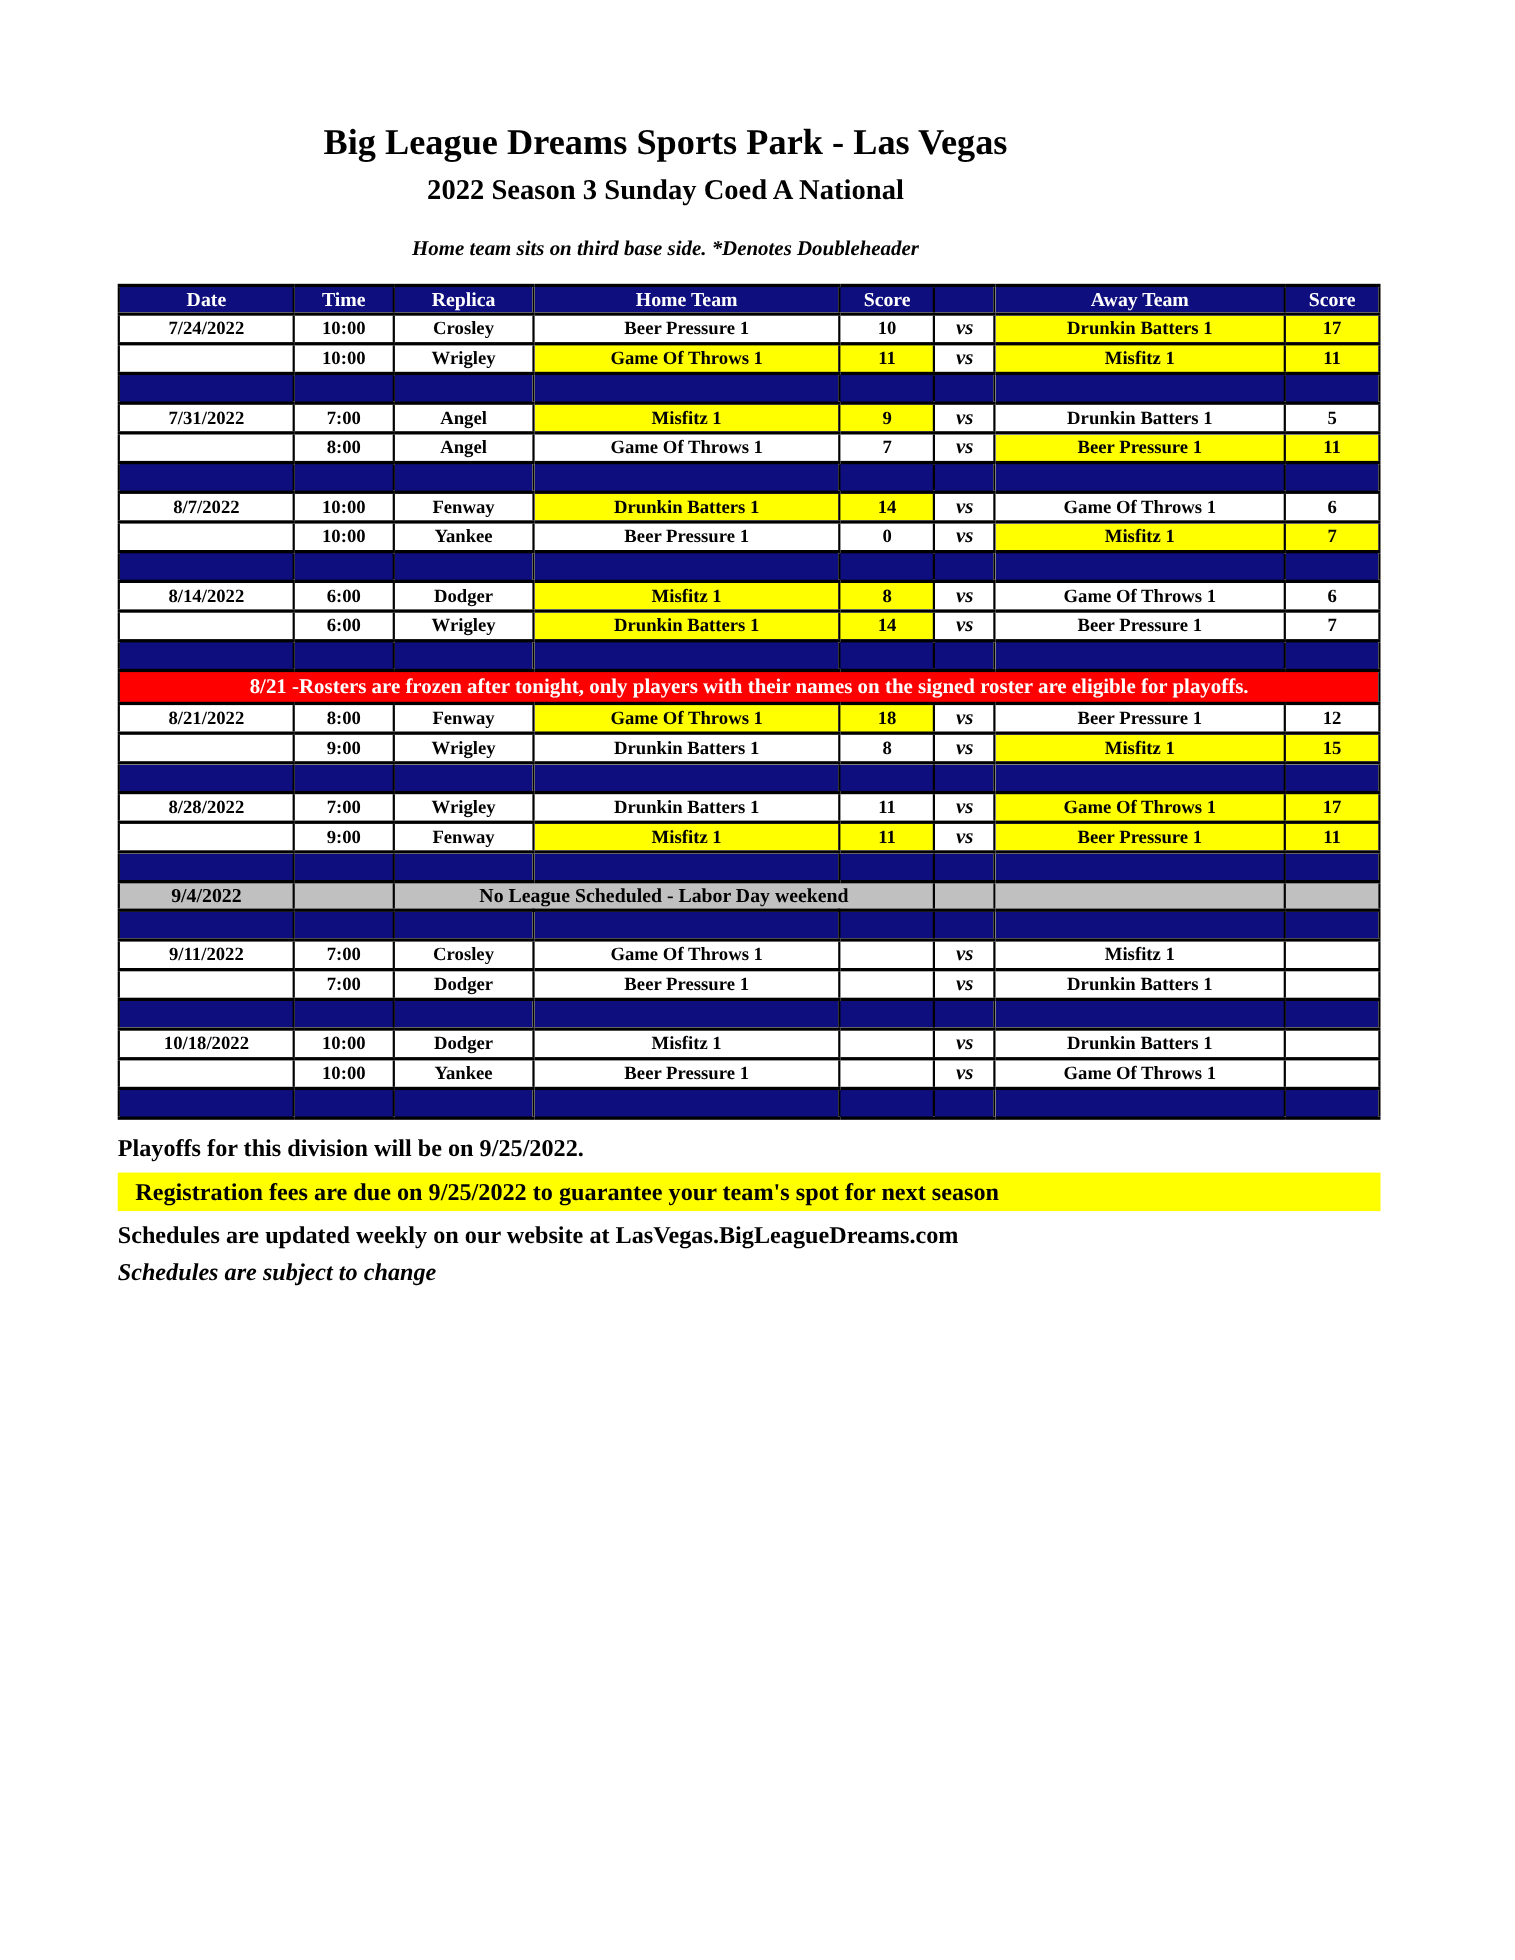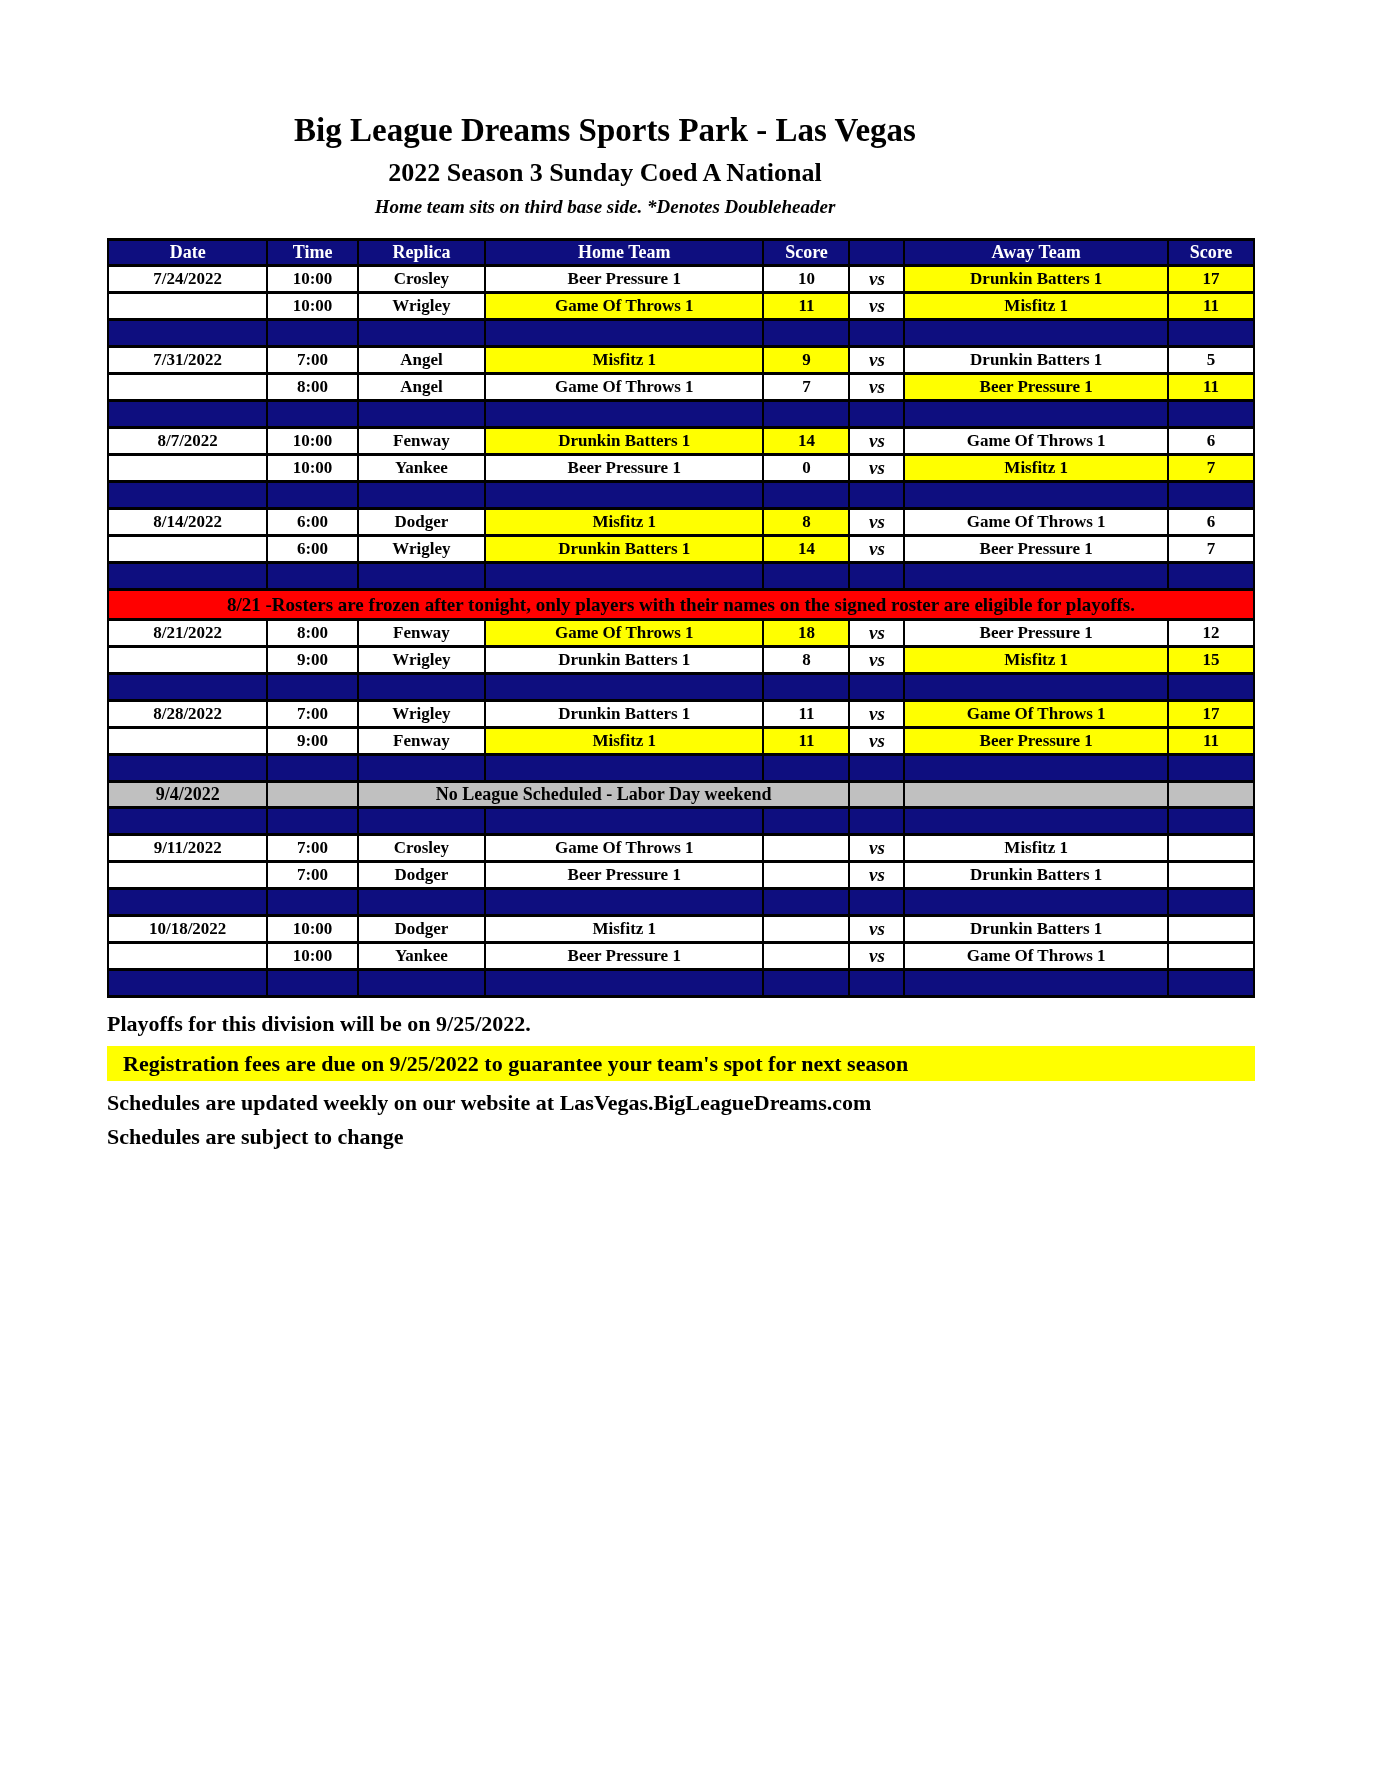--- a/index.html
+++ b/index.html
@@ -28,21 +28,21 @@
   }
   .subtitle {
     font-size: 26px;
     line-height: 1.3;
     margin-top: 6px;
   }
   .note {
     font-size: 19px;
     font-style: italic;
     line-height: 1.4;
-    margin-top: 4px;
+    margin-top: 24px;
   }
   table.schedule {
     margin-left: 107px;
     margin-top: 18px;
     width: 1148px;
     border-collapse: collapse;
     table-layout: fixed;
   }
   table.schedule td {
     border-left: 2px solid #000;
@@ -68,21 +68,21 @@
   tr.game-row td.vs {
     font-style: italic;
     font-size: 19px;
   }
   tr.sep-row td {
     background: var(--navy, #0E0E7F);
     height: 22px;
   }
   tr.notice-row td {
     background: var(--red, #FF0000);
-    color: #000000;
+    color: #ffffff;
     font-size: 19px;
     border-top-width: 0;
     border-bottom-width: 0;
     height: 25px;
   }
   tr.gray-row td {
     background: var(--gray, #C0C0C0);
     font-size: 18px;
   }
   .footer {
@@ -95,21 +95,21 @@
   }
   .f1 { margin-top: 0; }
   .f2 {
     background: var(--yellow, #FFFF00);
     width: 1148px;
     box-sizing: border-box;
     padding: 4px 0 4px 16px;
     margin-top: 8px;
   }
   .f3 { margin-top: 8px; }
-  .f4 { margin-top: 6px; }
+  .f4 { margin-top: 6px; font-style: italic; }
 </style>
 </head>
 <body>
 
 <div class="titles">
   <div class="title">Big League Dreams Sports Park - Las Vegas</div>
   <div class="subtitle">2022 Season 3 Sunday Coed A National</div>
   <div class="note">Home team sits on third base side.  *Denotes Doubleheader</div>
 </div>
 

